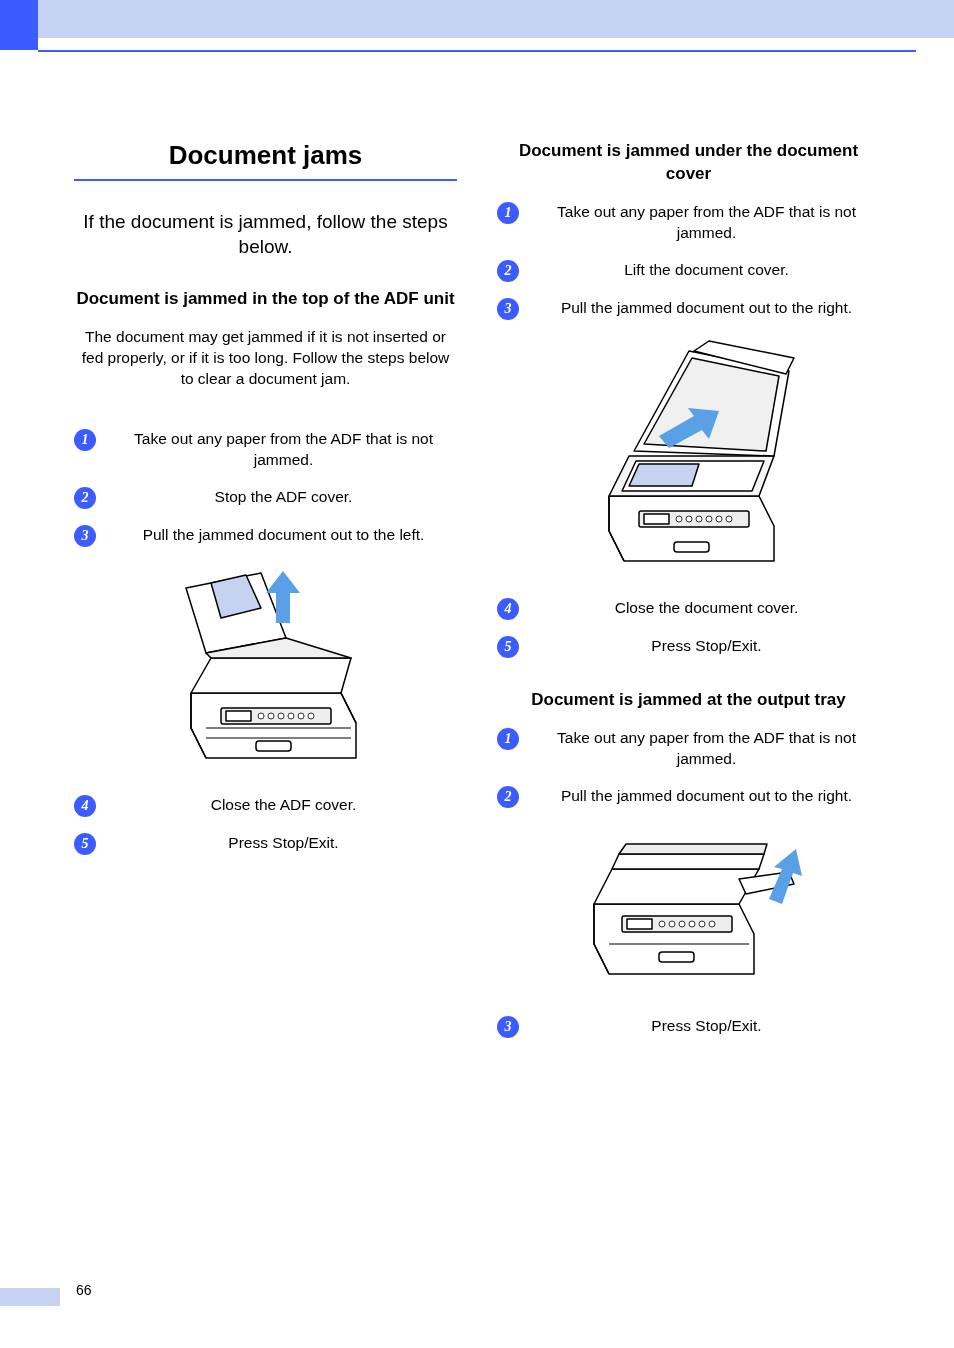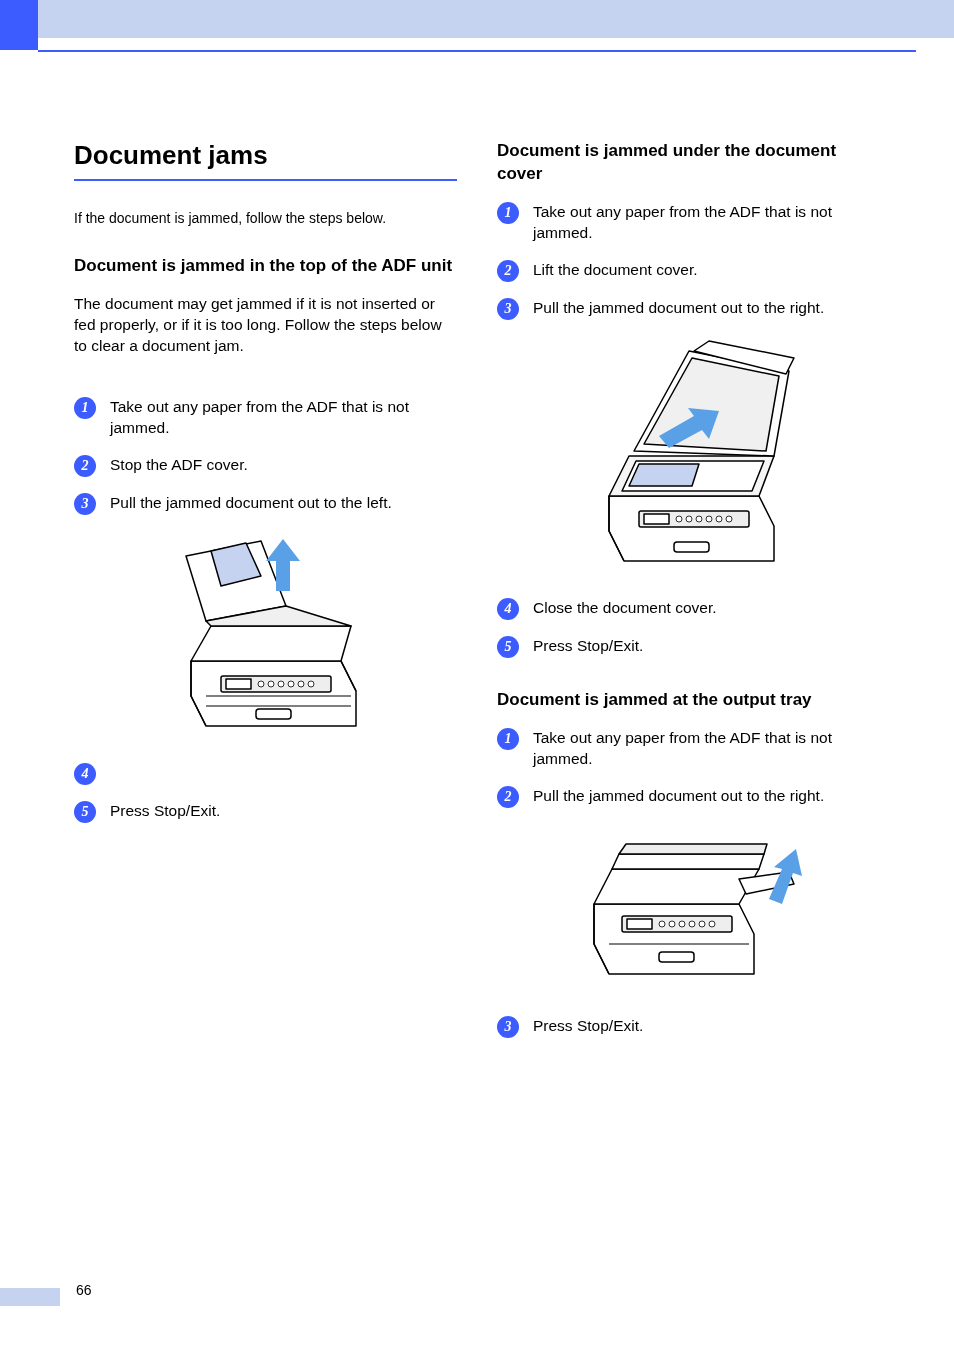--- a/index.html
+++ b/index.html
@@ -34,37 +34,38 @@
       height: 2px;
       background: #3c5cff;
     }
     .content {
       position: absolute;
       top: 140px;
       left: 74px;
       right: 74px;
       display: flex;
       gap: 40px;
+      text-align: center;
     }
     .column {
       flex: 1;
       min-width: 0;
     }
     .page-title {
       font-size: 26px;
       font-weight: bold;
       margin-bottom: 8px;
     }
     .title-underline {
       height: 1.5px;
       background: #3c5cff;
       margin-bottom: 28px;
     }
     .intro-text {
-      font-size: 14px;
+      font-size: 19px;
       line-height: 1.35;
       margin-bottom: 28px;
     }
     .section-heading {
       font-size: 17px;
       font-weight: bold;
       line-height: 1.35;
       margin-bottom: 16px;
     }
     .section-intro {
@@ -184,20 +185,21 @@
         </g>
 
         <g fill="#5aa0e6">
           <path d="M125 60 L125 30 L115 30 L132 8 L149 30 L139 30 L139 60 Z"></path>
         </g>
       </svg>
     </div>
 
     <div class="step">
       <div class="bullet">4</div>
+      <div class="step-text">Close the ADF cover.</div>
     </div>
     <div class="step">
       <div class="bullet">5</div>
       <div class="step-text">
         <span>Press </span><span class="bold">Stop/Exit</span><span>.</span>
       </div>
     </div>
   </div>
 
   <div class="column">

